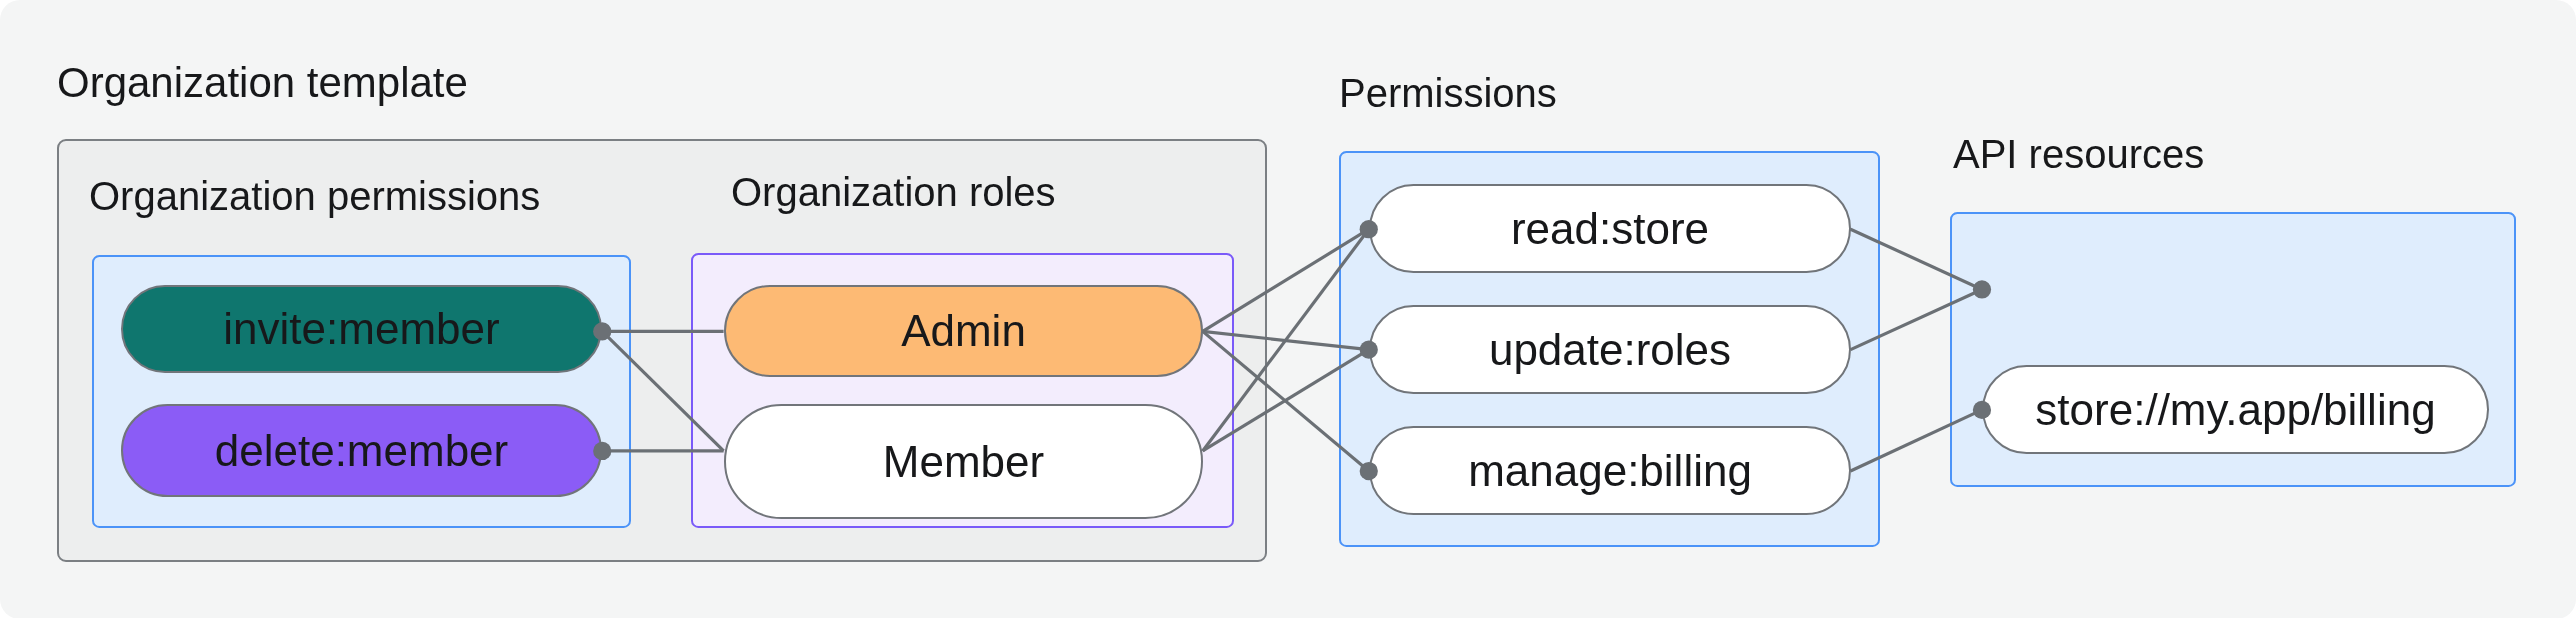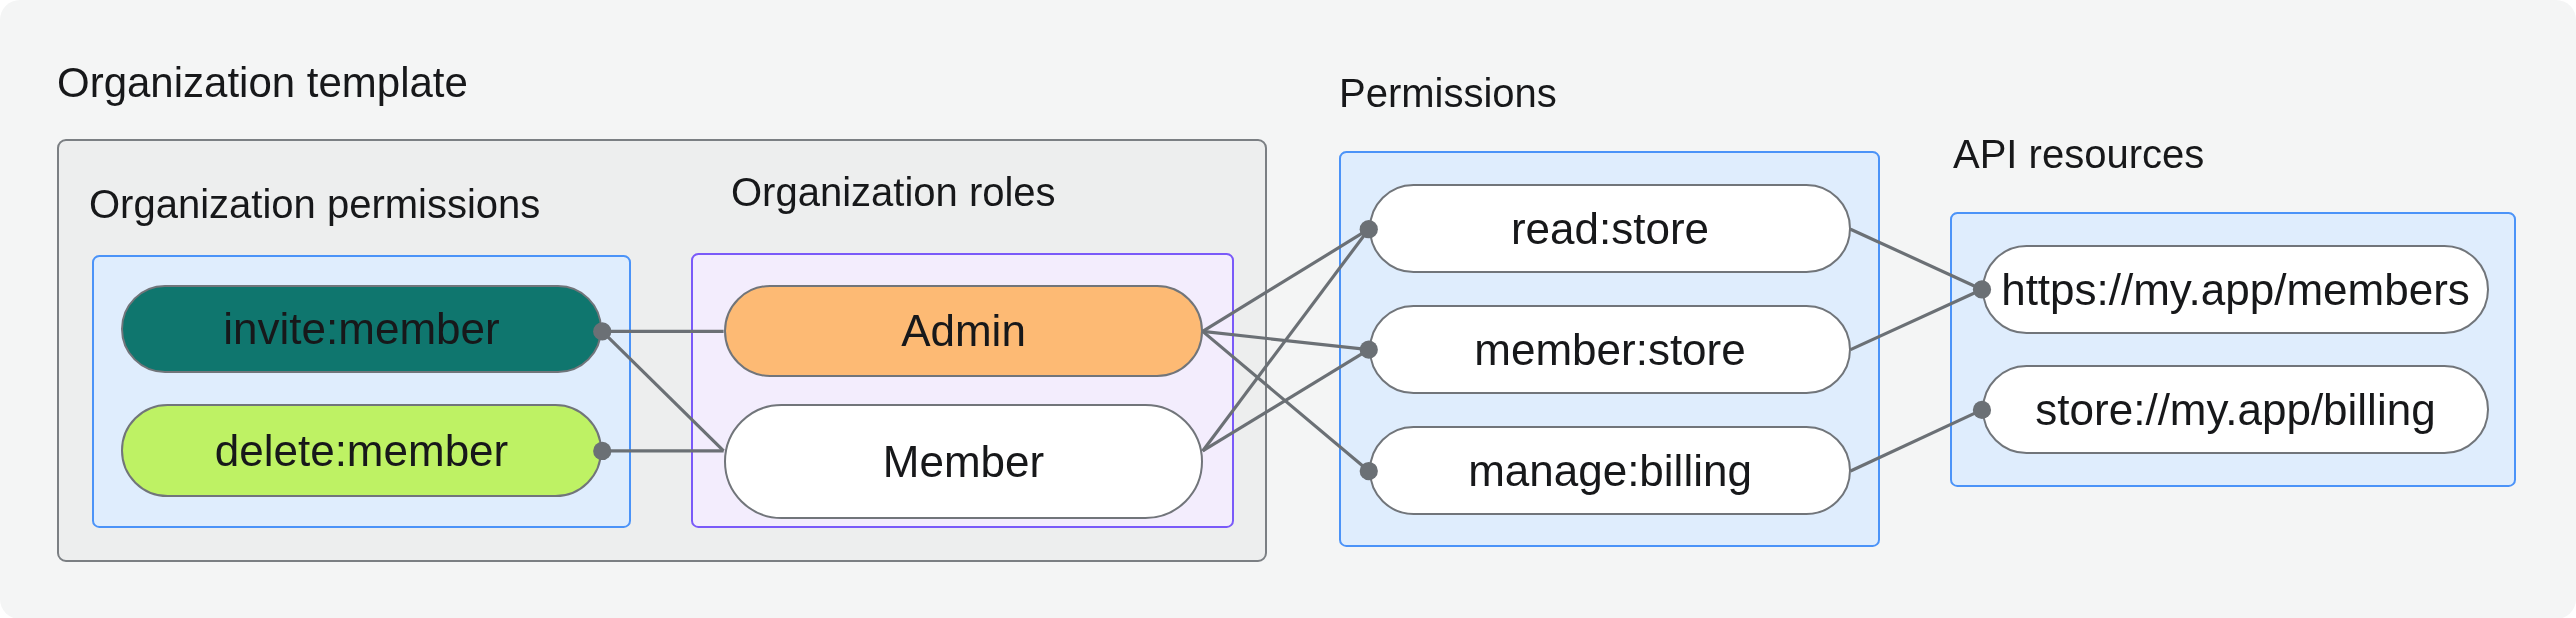--- a/index.html
+++ b/index.html
@@ -34,36 +34,35 @@
     position:absolute;left:0;top:0;
     pointer-events:none;
   }
 </style>
 </head>
 <body>
 
 <div class="canvas" style="background: rgb(244, 245, 245); color: rgb(23, 24, 26);">
   <div class="diagram-title">Organization template</div>
 <div class="box outer" style="left: 57px; top: 139px; width: 1210px; height: 423px; background: rgb(237, 238, 238); border-color: rgb(123, 127, 131);"></div>
-    <div class="box-label" style="left: 89px; top: 184px; text-align: center;">Organization permissions</div>
+    <div class="box-label" style="left: 89px; top: 176px; text-align: center;">Organization permissions</div>
     <div class="box group" style="left: 92px; top: 255px; width: 539px; height: 273px; background: rgb(223, 237, 253); border-color: rgb(75, 147, 248);"></div>
     <div class="pill" style="left: 121px; top: 285px; width: 481px; height: 88px; background: #0f766e; border-color: rgb(113, 117, 122);">invite:member</div>
-    <div class="pill" style="left: 121px; top: 404px; width: 481px; height: 93px; background: #bef264; border-color: rgb(113, 117, 122);">delete:member</div>
+    <div class="pill" style="left: 121px; top: 404px; width: 481px; height: 93px; background: #8b5cf6; border-color: rgb(113, 117, 122);">delete:member</div>
     <div class="box-label" style="left: 731px; top: 172px;">Organization roles</div>
     <div class="box group" style="left: 691px; top: 253px; width: 543px; height: 275px; background: rgb(243, 237, 253); border-color: rgb(122, 90, 249);"></div>
     <div class="pill" style="left: 724px; top: 285px; width: 479px; height: 92px; background: #fdba74; border-color: rgb(113, 117, 122);">Admin</div>
     <div class="pill" style="left: 724px; top: 404px; width: 479px; height: 115px; background: rgb(255, 255, 255); border-color: rgb(113, 117, 122);">Member</div>
     <div class="box-label" style="left: 1339px; top: 73px;">Permissions</div>
     <div class="box group" style="left: 1339px; top: 151px; width: 541px; height: 396px; background: rgb(223, 237, 253); border-color: rgb(75, 147, 248);"></div>
     <div class="pill" style="left: 1369px; top: 184px; width: 482px; height: 89px; background: rgb(255, 255, 255); border-color: rgb(113, 117, 122);">read:store</div>
-    <div class="pill" style="left: 1369px; top: 305px; width: 482px; height: 89px; background: rgb(255, 255, 255); border-color: rgb(113, 117, 122);">member:store</div>
+    <div class="pill" style="left: 1369px; top: 305px; width: 482px; height: 89px; background: rgb(255, 255, 255); border-color: rgb(113, 117, 122);">update:roles</div>
     <div class="pill" style="left: 1369px; top: 426px; width: 482px; height: 89px; background: rgb(255, 255, 255); border-color: rgb(113, 117, 122);">manage:billing</div>
     <div class="box-label" style="left: 1953px; top: 134px;">API resources</div>
     <div class="box group" style="left: 1950px; top: 212px; width: 566px; height: 275px; background: rgb(223, 237, 253); border-color: rgb(75, 147, 248);"></div>
-    <div class="pill" style="left: 1982px; top: 245px; width: 507px; height: 89px; background: rgb(255, 255, 255); border-color: rgb(113, 117, 122);">https://my.app/members</div>
     <div class="pill" style="left: 1982px; top: 365px; width: 507px; height: 89px; background: rgb(255, 255, 255); border-color: rgb(113, 117, 122);">store://my.app/billing</div>
     <svg class="overlay" width="2576" height="619" viewBox="0 0 2823 678">
       <line x1="660" y1="363" x2="793" y2="363" stroke="#6b7075" stroke-width="3.5"></line>
       <line x1="660" y1="363" x2="793" y2="494" stroke="#6b7075" stroke-width="3.5"></line>
       <line x1="660" y1="494" x2="793" y2="494" stroke="#6b7075" stroke-width="3.5"></line>
       <line x1="1318" y1="363" x2="1500" y2="251" stroke="#6b7075" stroke-width="3.5"></line>
       <line x1="1318" y1="363" x2="1500" y2="383" stroke="#6b7075" stroke-width="3.5"></line>
       <line x1="1318" y1="363" x2="1500" y2="516" stroke="#6b7075" stroke-width="3.5"></line>
       <line x1="1318" y1="494" x2="1500" y2="251" stroke="#6b7075" stroke-width="3.5"></line>
       <line x1="1318" y1="494" x2="1500" y2="383" stroke="#6b7075" stroke-width="3.5"></line>

